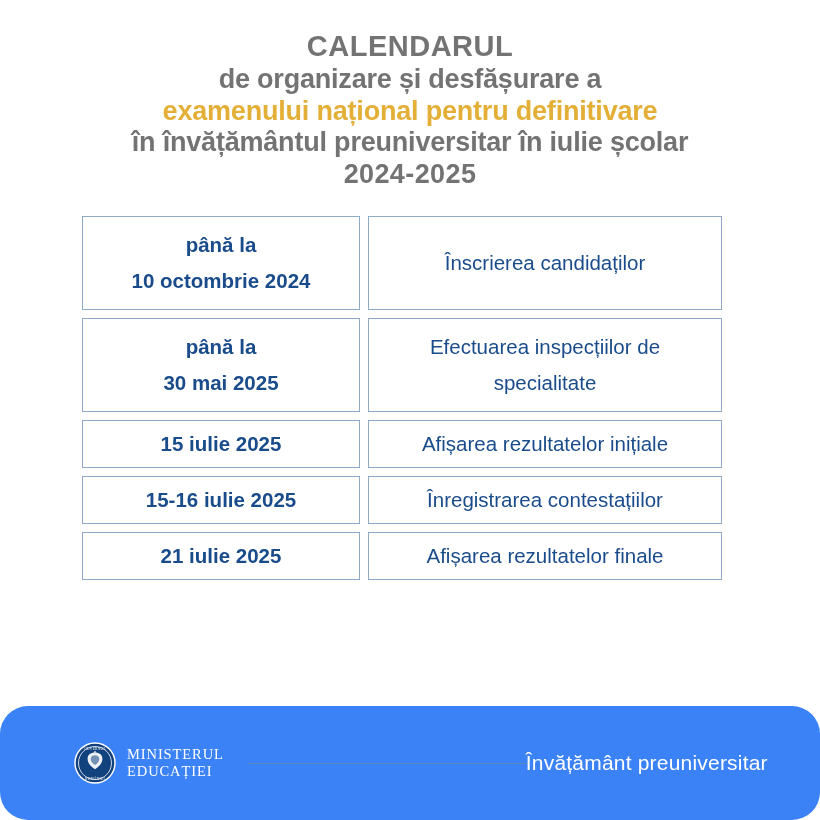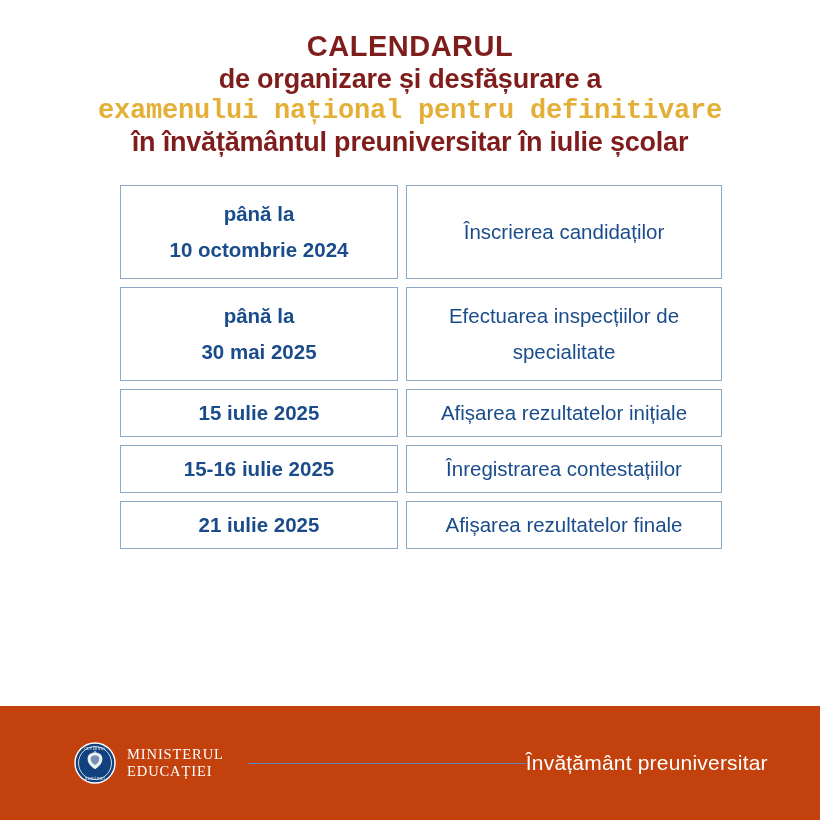--- a/index.html
+++ b/index.html
@@ -26,35 +26,35 @@
 
   
   .title-block {
     padding-top: 30px;
     padding-left: 40px;
     padding-right: 40px;
     text-align: center;
   }
   .title-line {
     font-weight: bold;
-    color: #7f1d1d;
+    color: #737373;
     letter-spacing: -0.2px;
     line-height: 1.17;
     white-space: nowrap;
   }
   .title-line-1 { font-size: 29px; letter-spacing: 0.5px; }
   .title-line-2 { font-size: 27px; }
-  .title-line-3 { font-size: 27px; color: #e3af36; font-family: Liberation Mono, monospace; }
+  .title-line-3 { font-size: 27px; color: #e3af36; }
   .title-line-4 { font-size: 27px; }
   .title-line-5 { font-size: 27px; letter-spacing: 0.4px; }
 
   
   .table-wrap {
     margin-top: 26px;
-    padding-left: 120px;
+    padding-left: 82px;
     padding-right: 82px;
   }
   .cal-table {
     width: 100%;
     border-collapse: separate;
     border-spacing: 8px 8px;
     margin-left: -8px;
     margin-top: -8px;
   }
   .cal-table td {
@@ -86,23 +86,24 @@
   }
   .cell-line { display: block; }
 
   
   .footer {
     position: absolute;
     left: 0;
     bottom: 0;
     width: 820px;
     height: 114px;
-    background: #c2410c;
+    background: #3b82f6;
     display: flex;
     align-items: center;
+    border-radius: 28px;
   }
   .footer-inner {
     display: flex;
     align-items: center;
     width: 100%;
     padding-left: 74px;
     padding-right: 54px;
   }
   .seal {
     width: 42px;
@@ -139,20 +140,21 @@
 </head>
 <body>
 
 <div id="infographic">
 
   <div class="title-block">
     <div class="title-line title-line-1">CALENDARUL</div>
     <div class="title-line title-line-2">de organizare și desfășurare a</div>
     <div class="title-line title-line-3">examenului național pentru definitivare</div>
     <div class="title-line title-line-4">în învățământul preuniversitar în iulie școlar</div>
+    <div class="title-line title-line-5">2024-2025</div>
   </div>
 
   <div class="table-wrap">
     <table class="cal-table">
       <tbody>
 
         <tr class="row-tall">
           <td class="col-date">
             <div class="cell-inner">
               <span class="cell-line">până la</span>

